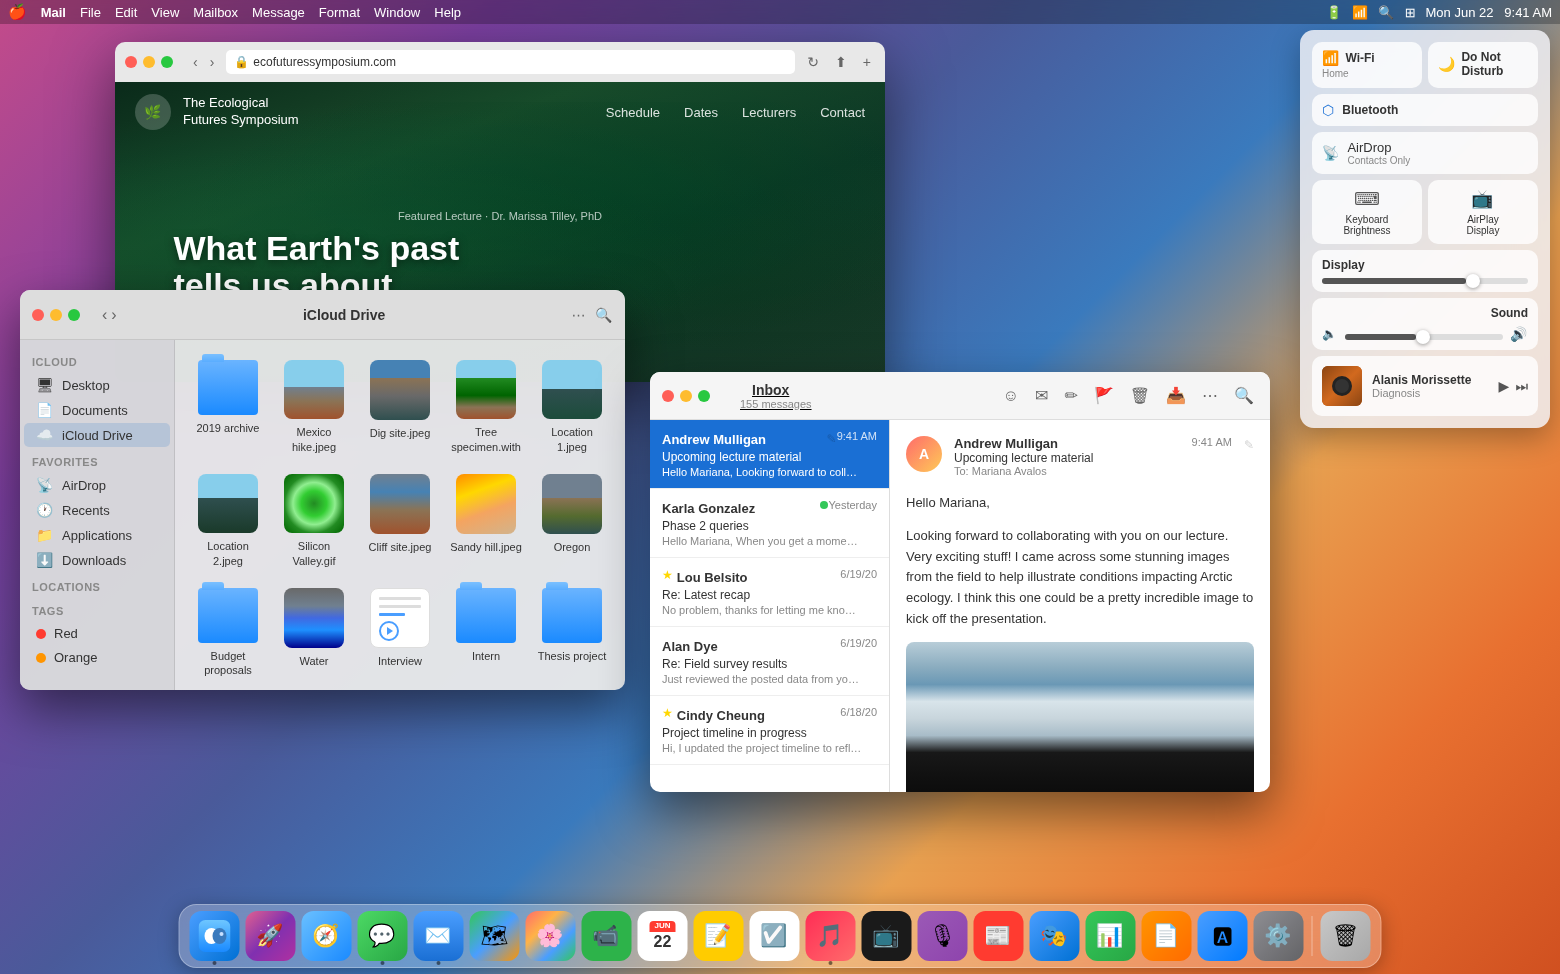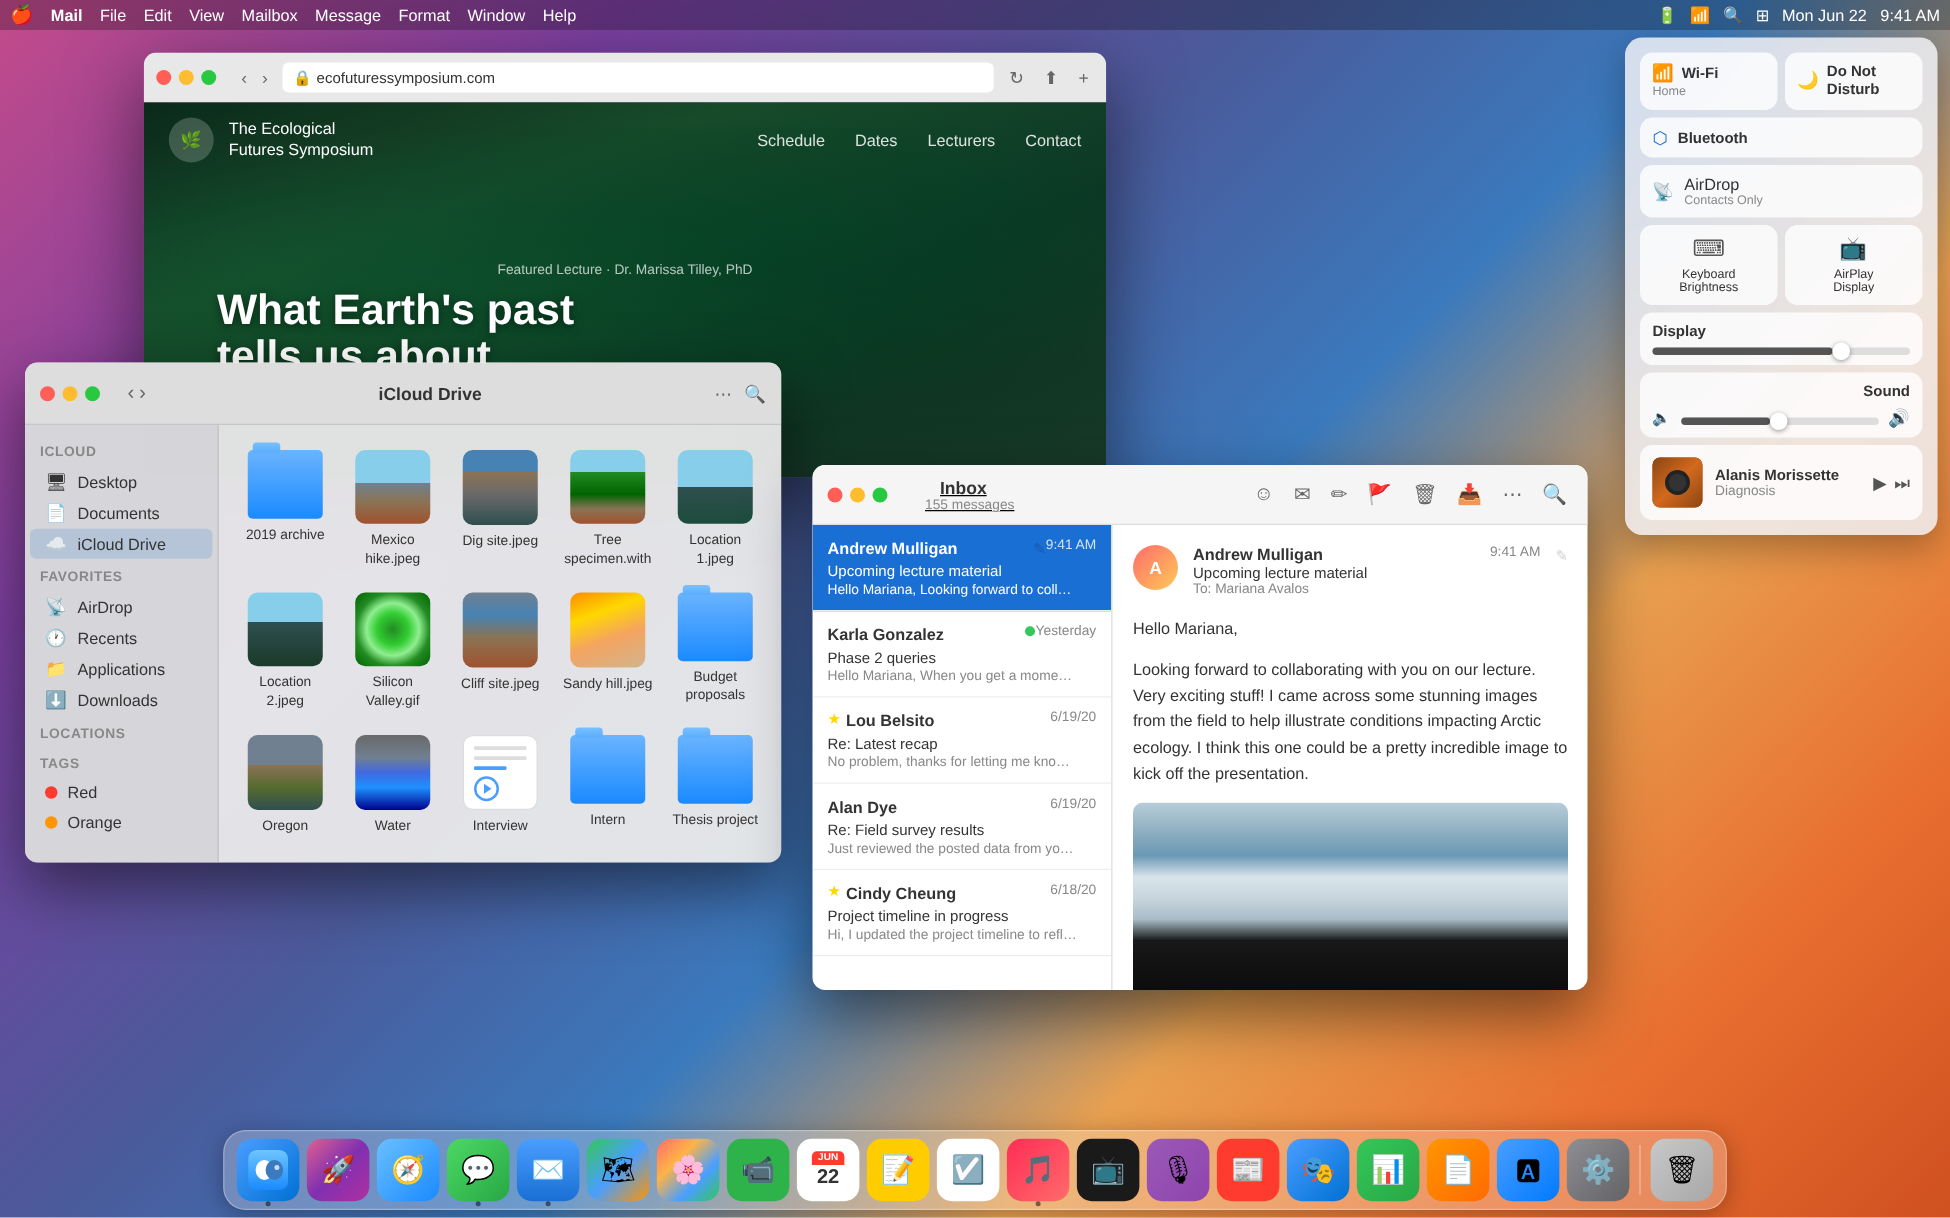--- a/index.html
+++ b/index.html
@@ -658,27 +658,27 @@
       </div>
       <div class="file-item">
         <div class="file-icon" style="background:linear-gradient(180deg,#708090 0%,#4682B4 30%,#8B7355 60%,#A0522D 100%);"></div>
         <span class="file-name">Cliff site.jpeg</span>
       </div>
       <div class="file-item">
         <div class="file-icon thumb-sandy"></div>
         <span class="file-name">Sandy hill.jpeg</span>
       </div>
       <div class="file-item">
+        <div class="file-icon thumb-oregon"></div>
+        <span class="file-name">Oregon</span>
+      </div>
+
+      <div class="file-item">
         <div class="folder-icon" style="background:linear-gradient(180deg,#6ab4ff 0%,#1a8aff 100%);"></div>
         <span class="file-name">Budget proposals</span>
-      </div>
-
-      <div class="file-item">
-        <div class="file-icon thumb-oregon"></div>
-        <span class="file-name">Oregon</span>
       </div>
       <div class="file-item">
         <div class="file-icon thumb-water"></div>
         <span class="file-name">Water</span>
       </div>
       <div class="file-item">
         <div class="file-icon" style="background:white;border:1px solid #ddd;position:relative;overflow:hidden;">
           <div style="position:absolute;top:8px;left:8px;right:8px;height:3px;background:#ddd;border-radius:1px;"></div>
           <div style="position:absolute;top:16px;left:8px;right:8px;height:3px;background:#ddd;border-radius:1px;"></div>
           <div style="position:absolute;top:24px;left:8px;right:24px;height:3px;background:#4a9eff;border-radius:1px;"></div>

